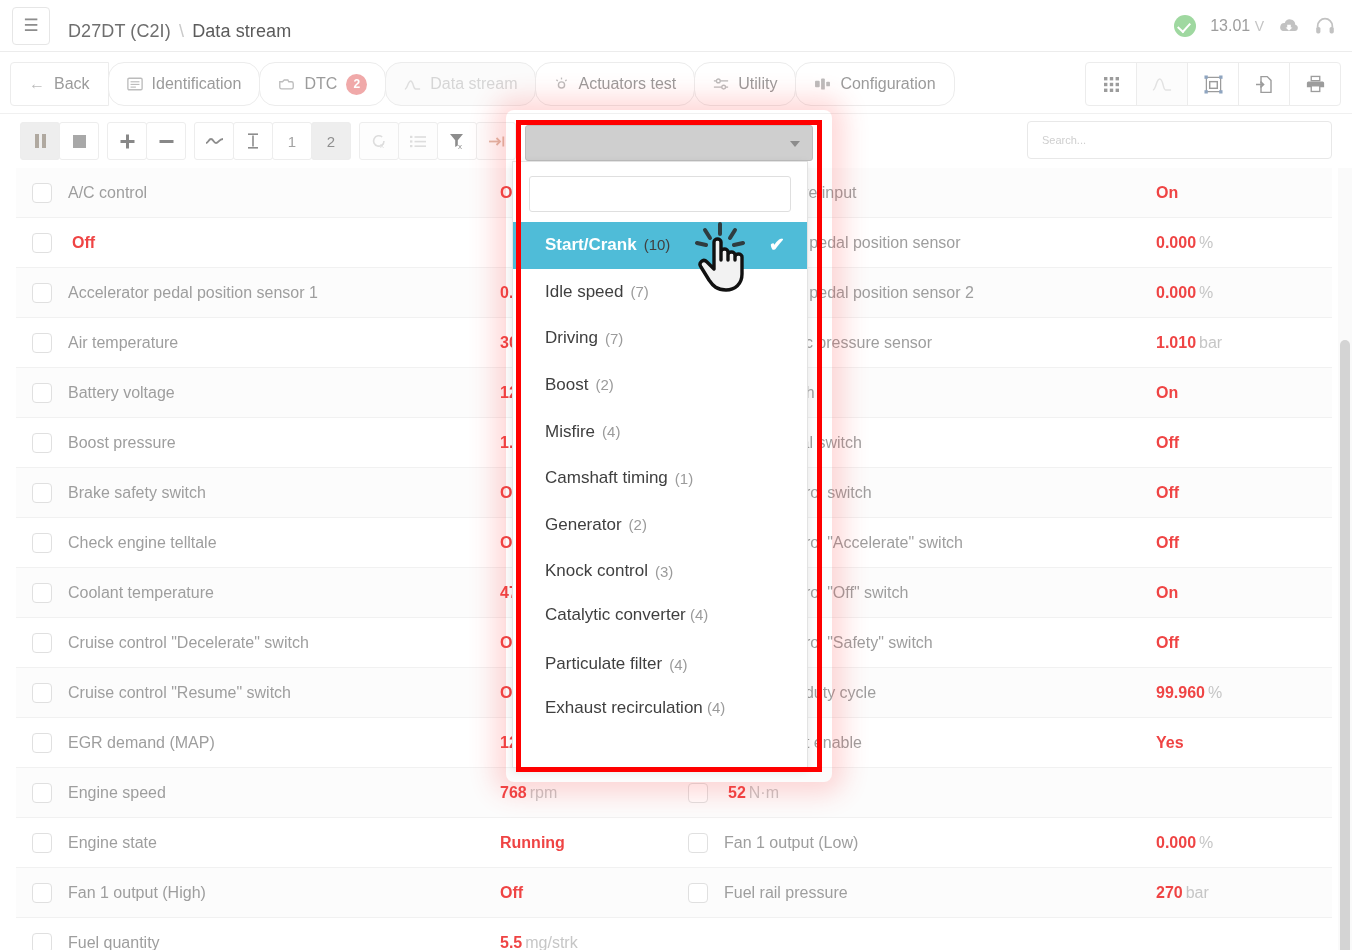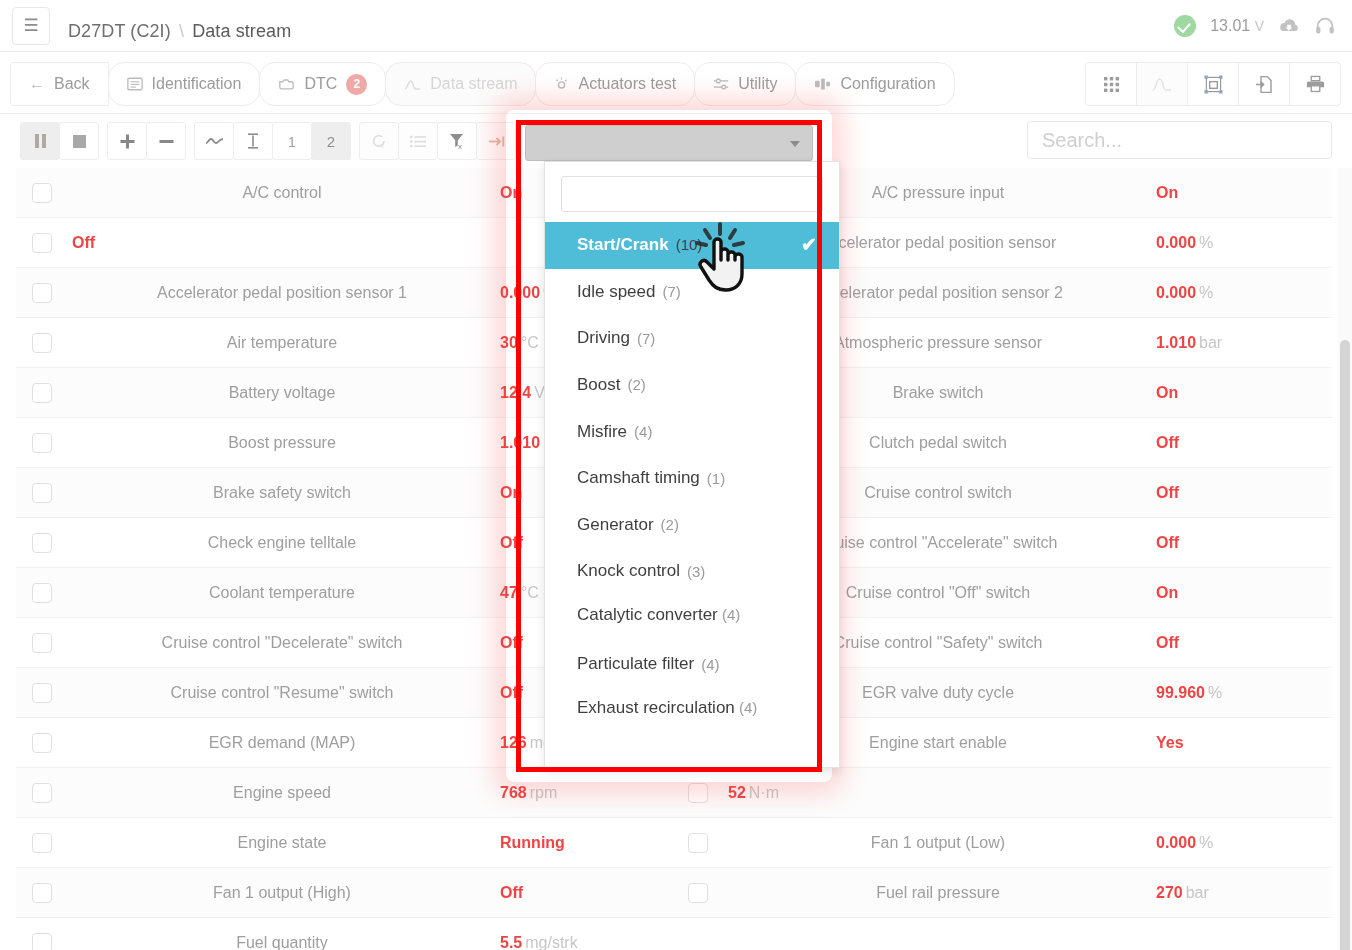--- a/index.html
+++ b/index.html
@@ -104,21 +104,21 @@
   .tbtn.sep-gap { margin-left: 9px; border-radius: 3px; }
   .tbtn.active { background: #eeeeee; color: #8f8f8f; }
   .tbtn.faded { color: #dddddd; background: #fdfdfd; }
 
   .searchbox {
     position: absolute; right: 20px; top: 7px;
     width: 305px; height: 38px;
     border: 1px solid #e8e8e8; border-radius: 4px;
     background: #fff;
     display: flex; align-items: center; padding: 0 14px;
-    font-size: 20px; color: #cfcfcf;
+    font-size: 11px; color: #cfcfcf;
   }
 
   
   .tablewrap {
     position: absolute; left: 0; top: 168px;
     width: 1352px; height: 782px; overflow: hidden;
     background: #fff;
   }
   .col { position: absolute; top: 0; width: 660px; }
   .col.left { left: 16px; }
@@ -134,21 +134,21 @@
   }
   .row:nth-child(odd) { background: #fcfcfc; }
   .row:nth-child(even) { background: #ffffff; }
   .cbx {
     width: 20px; height: 20px; flex: none;
     border: 1px solid #e0e0e0; border-radius: 4px; background: #fff;
     margin: 0 16px 0 16px;
   }
   .pname {
     font-size: 16px; color: #9e9e9e; flex: 1 1 auto;
-    white-space: nowrap; overflow: hidden; text-align: center;
+    white-space: nowrap; overflow: hidden;
   }
   .pval {
     font-size: 16px; color: #8f8f8f; flex: none;
     text-align: left; width: 170px; padding-left: 4px;
   }
   .pval .num { font-weight: bold; color: #ef4444; }
   .pval .unit { color: #c6c6c6; font-weight: normal; padding-left: 3px; }
 
   
   .scrolltrack {
@@ -178,21 +178,21 @@
     width: 288px; height: 36px;
     background: #cfcfcf; border: 1px solid #bdbdbd; border-radius: 3px;
   }
   .select-caret {
     position: absolute; right: 12px; top: 15px;
     width: 0; height: 0;
     border-left: 5px solid transparent; border-right: 5px solid transparent;
     border-top: 6px solid #8c8c8c;
   }
   .dropdown {
-    position: absolute; left: 544px; top: 161px;
+    position: absolute; left: 512px; top: 161px;
     width: 296px; height: 607px;
     background: #fff; border: 1px solid #e3e3e3;
     box-shadow: 0 3px 9px rgba(0,0,0,.10);
     overflow: hidden;
   }
   .dd-search {
     margin: 14px 16px 10px 16px; height: 36px;
     border: 1px solid #dfdfdf; border-radius: 3px; background: #fff;
   }
   .dd-list { padding-bottom: 6px; }

